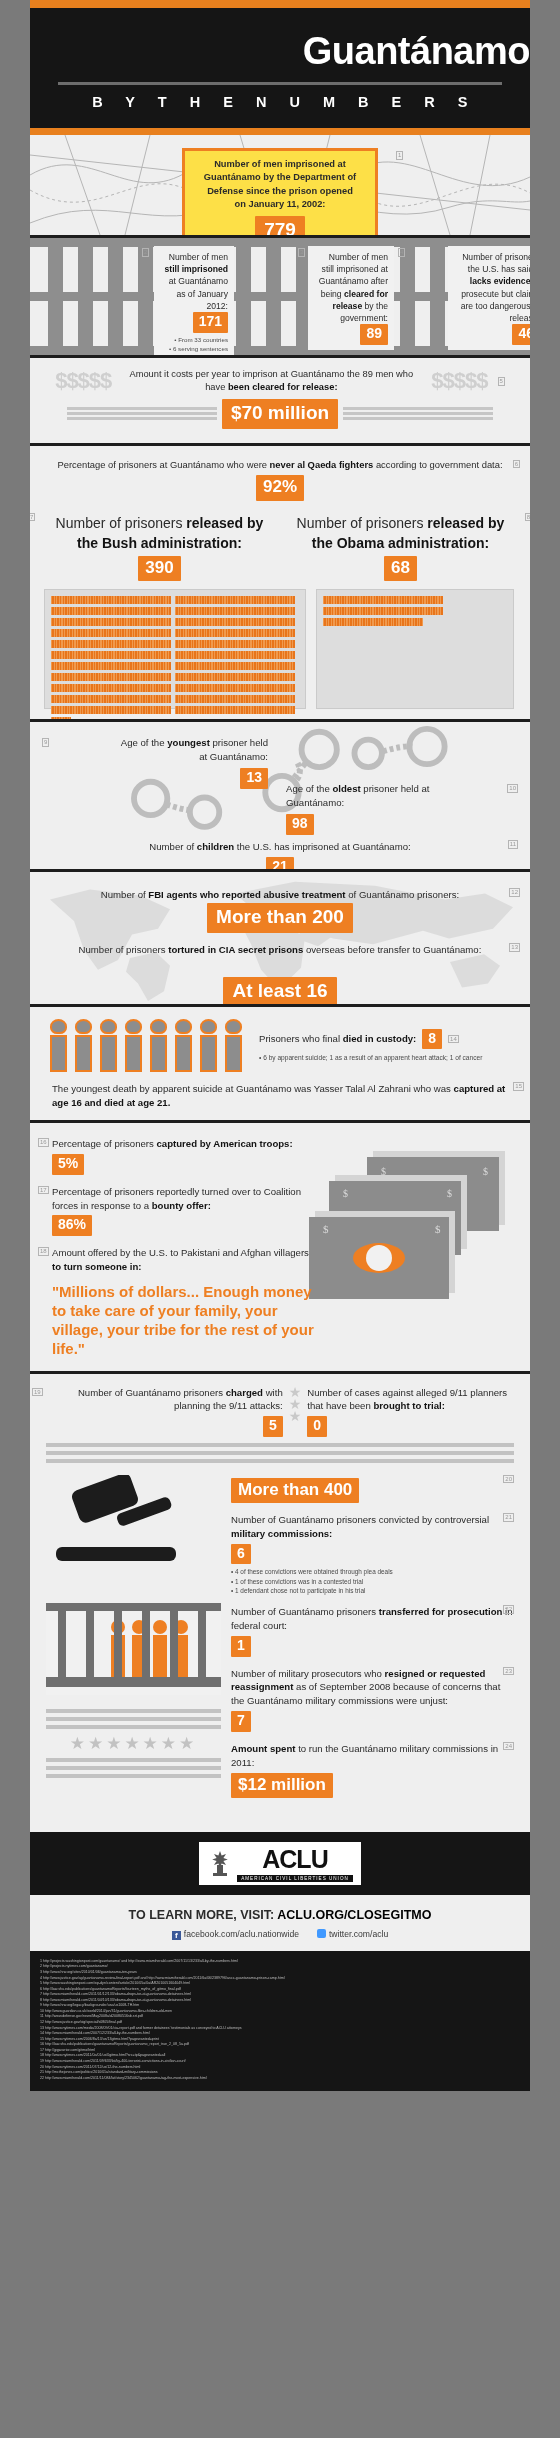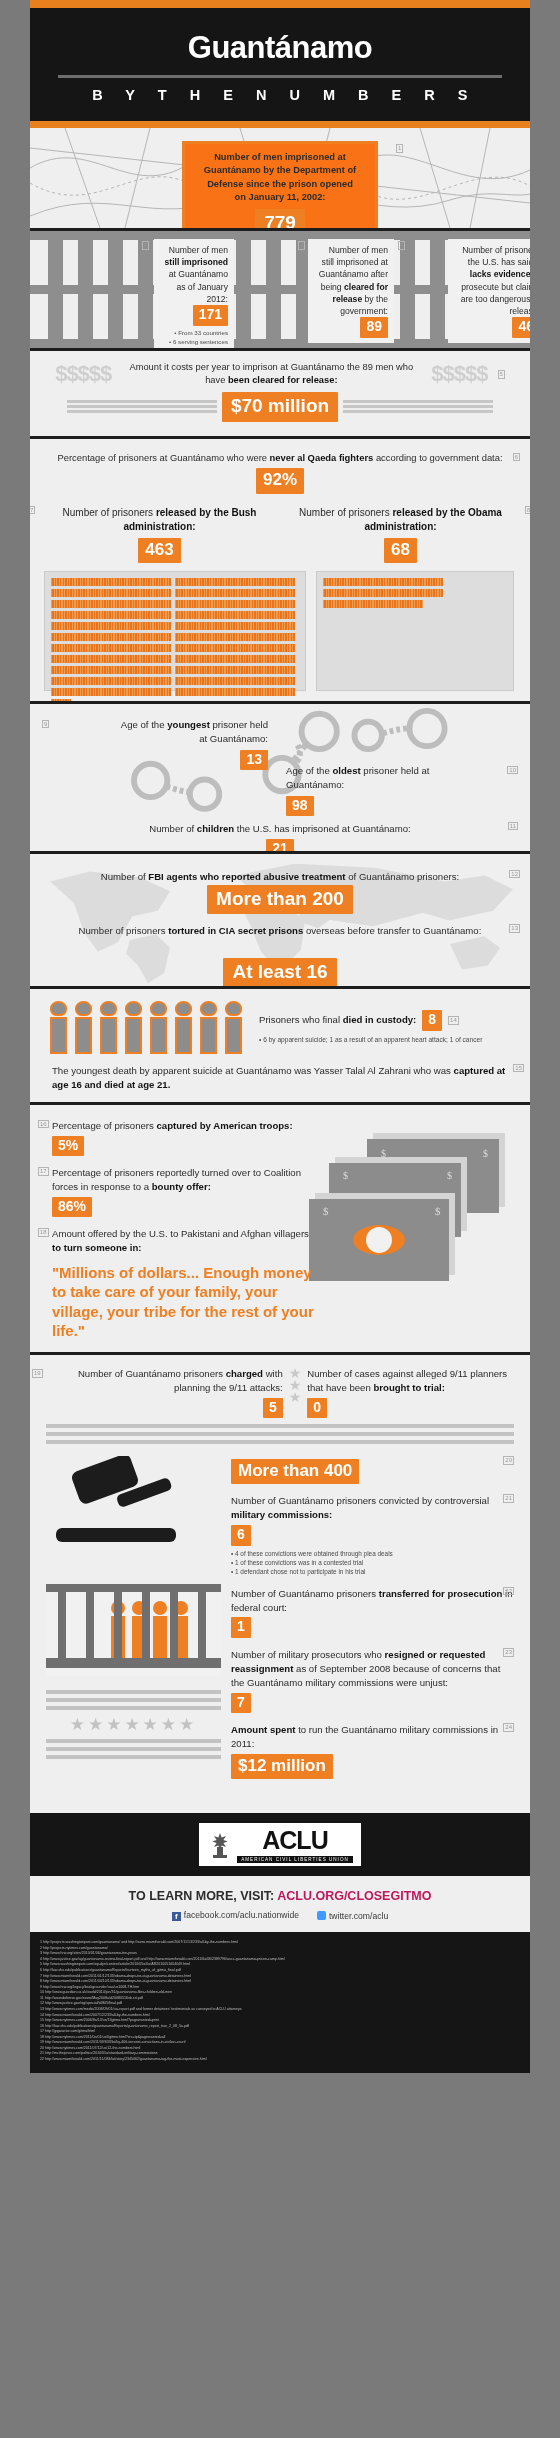--- a/index.html
+++ b/index.html
@@ -9,21 +9,21 @@
     font-family: "Liberation Sans", sans-serif;
     position: relative; overflow: hidden;
   }
   .page { width: 560px; height: 2438px; background: #7a7a7a; position: relative; }
   .sheet { position: absolute; left: 30px; top: 0; width: 500px; }
 
   
   .topbar { height: 8px; background: #e8801e; }
   .masthead { background: #151515; padding: 22px 0 18px; text-align: center; }
   .masthead h1 {
-    color: #ffffff; font-size: 31px; letter-spacing: -.5px; font-weight: bold;
+    color: #ffffff; font-size: 38px; letter-spacing: -.5px; font-weight: bold; text-align: right;
   }
   .rule { height: 3px; background: #6d6d6d; margin: 9px 28px 9px; }
   .masthead h2 {
     color: #ffffff; font-size: 14.5px; font-weight: bold; letter-spacing: 9.5px;
     padding-left: 9px;
   }
   .orangebar { height: 7px; background: #e8801e; }
 
   
   .panel { background: #efefef; position: relative; overflow: hidden; }
@@ -40,21 +40,21 @@
     color: #9a9a9a; font-size: 6px; border: 1px solid #b4b4b4; padding: 0 1px;
     display: inline-block; line-height: 1.1; vertical-align: top;
   }
   .center { text-align: center; }
 
   
   .sec-barbed { height: 100px; }
   .barbed-svg { position: absolute; inset: 0; width: 100%; height: 100%; }
   .box779 {
     position: absolute; left: 50%; transform: translateX(-50%); top: 13px;
-    border: 3px solid #ee7f22; background: #f97316; padding: 7px 16px 8px;
+    border: 3px solid #ee7f22; background: #fde047; padding: 7px 16px 8px;
     text-align: center; width: 196px;
   }
   .box779 .txt { font-weight: bold; font-size: 9.3px; }
   .box779 .stat { margin-top: 4px; }
   .cite-779 { position: absolute; left: 366px; top: 16px; }
 
   
   .sec-bars { height: 120px; background: #efefef; }
   .bars-bg { position: absolute; inset: 0; }
   .bar-v { position: absolute; top: 0; bottom: 0; width: 15px; background: #8e8e8e; }
@@ -81,21 +81,21 @@
   .pictobox { background: #dddddd; border: 1px solid #cacaca; padding: 6px; }
   .pictobox.bush { width: 262px; height: 120px; }
   .pictobox.obama { width: 198px; height: 120px; }
   .tally-row { display: flex; gap: 4px; margin-bottom: 3px; }
   .tally {
     height: 8px; background:
       repeating-linear-gradient(90deg,#f09a4e 0 1.2px,#e8751b 1.2px 2.6px);
   }
   .adm-head { display: flex; gap: 10px; padding: 0 14px; }
   .adm-head > div { flex: 1; }
-  .adm-head .txt { font-size: 10px; }
+  .adm-head .txt { font-size: 14px; }
 
   
   .sec-cuffs { height: 150px; position: relative; }
 
   
   .sec-map { height: 135px; position: relative; text-align: center; padding-top: 16px; }
   .mapsvg { position: absolute; inset: 0; width: 100%; height: 100%; }
 
   
   .sec-died { padding: 12px 0 10px; position: relative; }
@@ -120,21 +120,21 @@
   
   .aclu-band { background: #151515; padding: 10px 0; text-align: center; }
   .aclu-logo {
     display: inline-flex; align-items: center; gap: 4px; background: #fff;
     padding: 3px 8px;
   }
   .aclu-logo .word { font-size: 25px; font-weight: bold; color: #111; letter-spacing: -1px; }
   .aclu-sub { background: #111; color: #fff; font-size: 4.6px; letter-spacing: 1px; padding: 1px 4px; margin-top: 1px; }
   .learn { background: #efefef; text-align: center; padding: 13px 0 11px; }
   .learn .l1 { font-size: 12.5px; font-weight: bold; color: #2b2b2b; }
-  .learn .l1 .url { color: #be185d; }
+  .learn .l1 .url { color: #000000; }
   .social { margin-top: 7px; font-size: 8.6px; color: #3a3a3a; display: flex; gap: 18px; justify-content: center; align-items: center; }
   .sq { display: inline-block; width: 9px; height: 9px; vertical-align: -1px; margin-right: 3px; }
   .fb { background: #3b5998; color: #fff; font-weight: bold; font-size: 8px; text-align: center; line-height: 9px; }
   .tw { background: #4099ff; border-radius: 2px; }
   .sources {
     background: #151515; color: #bdbdbd; font-size: 3.6px; line-height: 1.55;
     padding: 8px 10px 10px; word-break: break-all;
   }
   .sources li { list-style: none; }
 </style>
@@ -251,21 +251,21 @@
       <div class="stat" style="margin-top:4px">92%</div>
       <span class="cite" style="position:absolute;right:10px;top:2px">6</span>
     </div>
 
     <div class="adm-head" style="margin-top:12px; position:relative">
       <span class="cite" style="position:absolute;left:-2px;top:0">7</span>
       <div class="center">
         <div class="txt">
           <span>Number of prisoners </span><b>released by the Bush administration:</b>
         </div>
-        <div class="stat" style="margin-top:3px">463</div>
+        <div class="stat" style="margin-top:3px">390</div>
       </div>
       <div class="center">
         <div class="txt">
           <span>Number of prisoners </span><b>released by the Obama administration:</b>
         </div>
         <div class="stat" style="margin-top:3px">68</div>
       </div>
       <span class="cite" style="position:absolute;right:-2px;top:0">8</span>
     </div>
 

